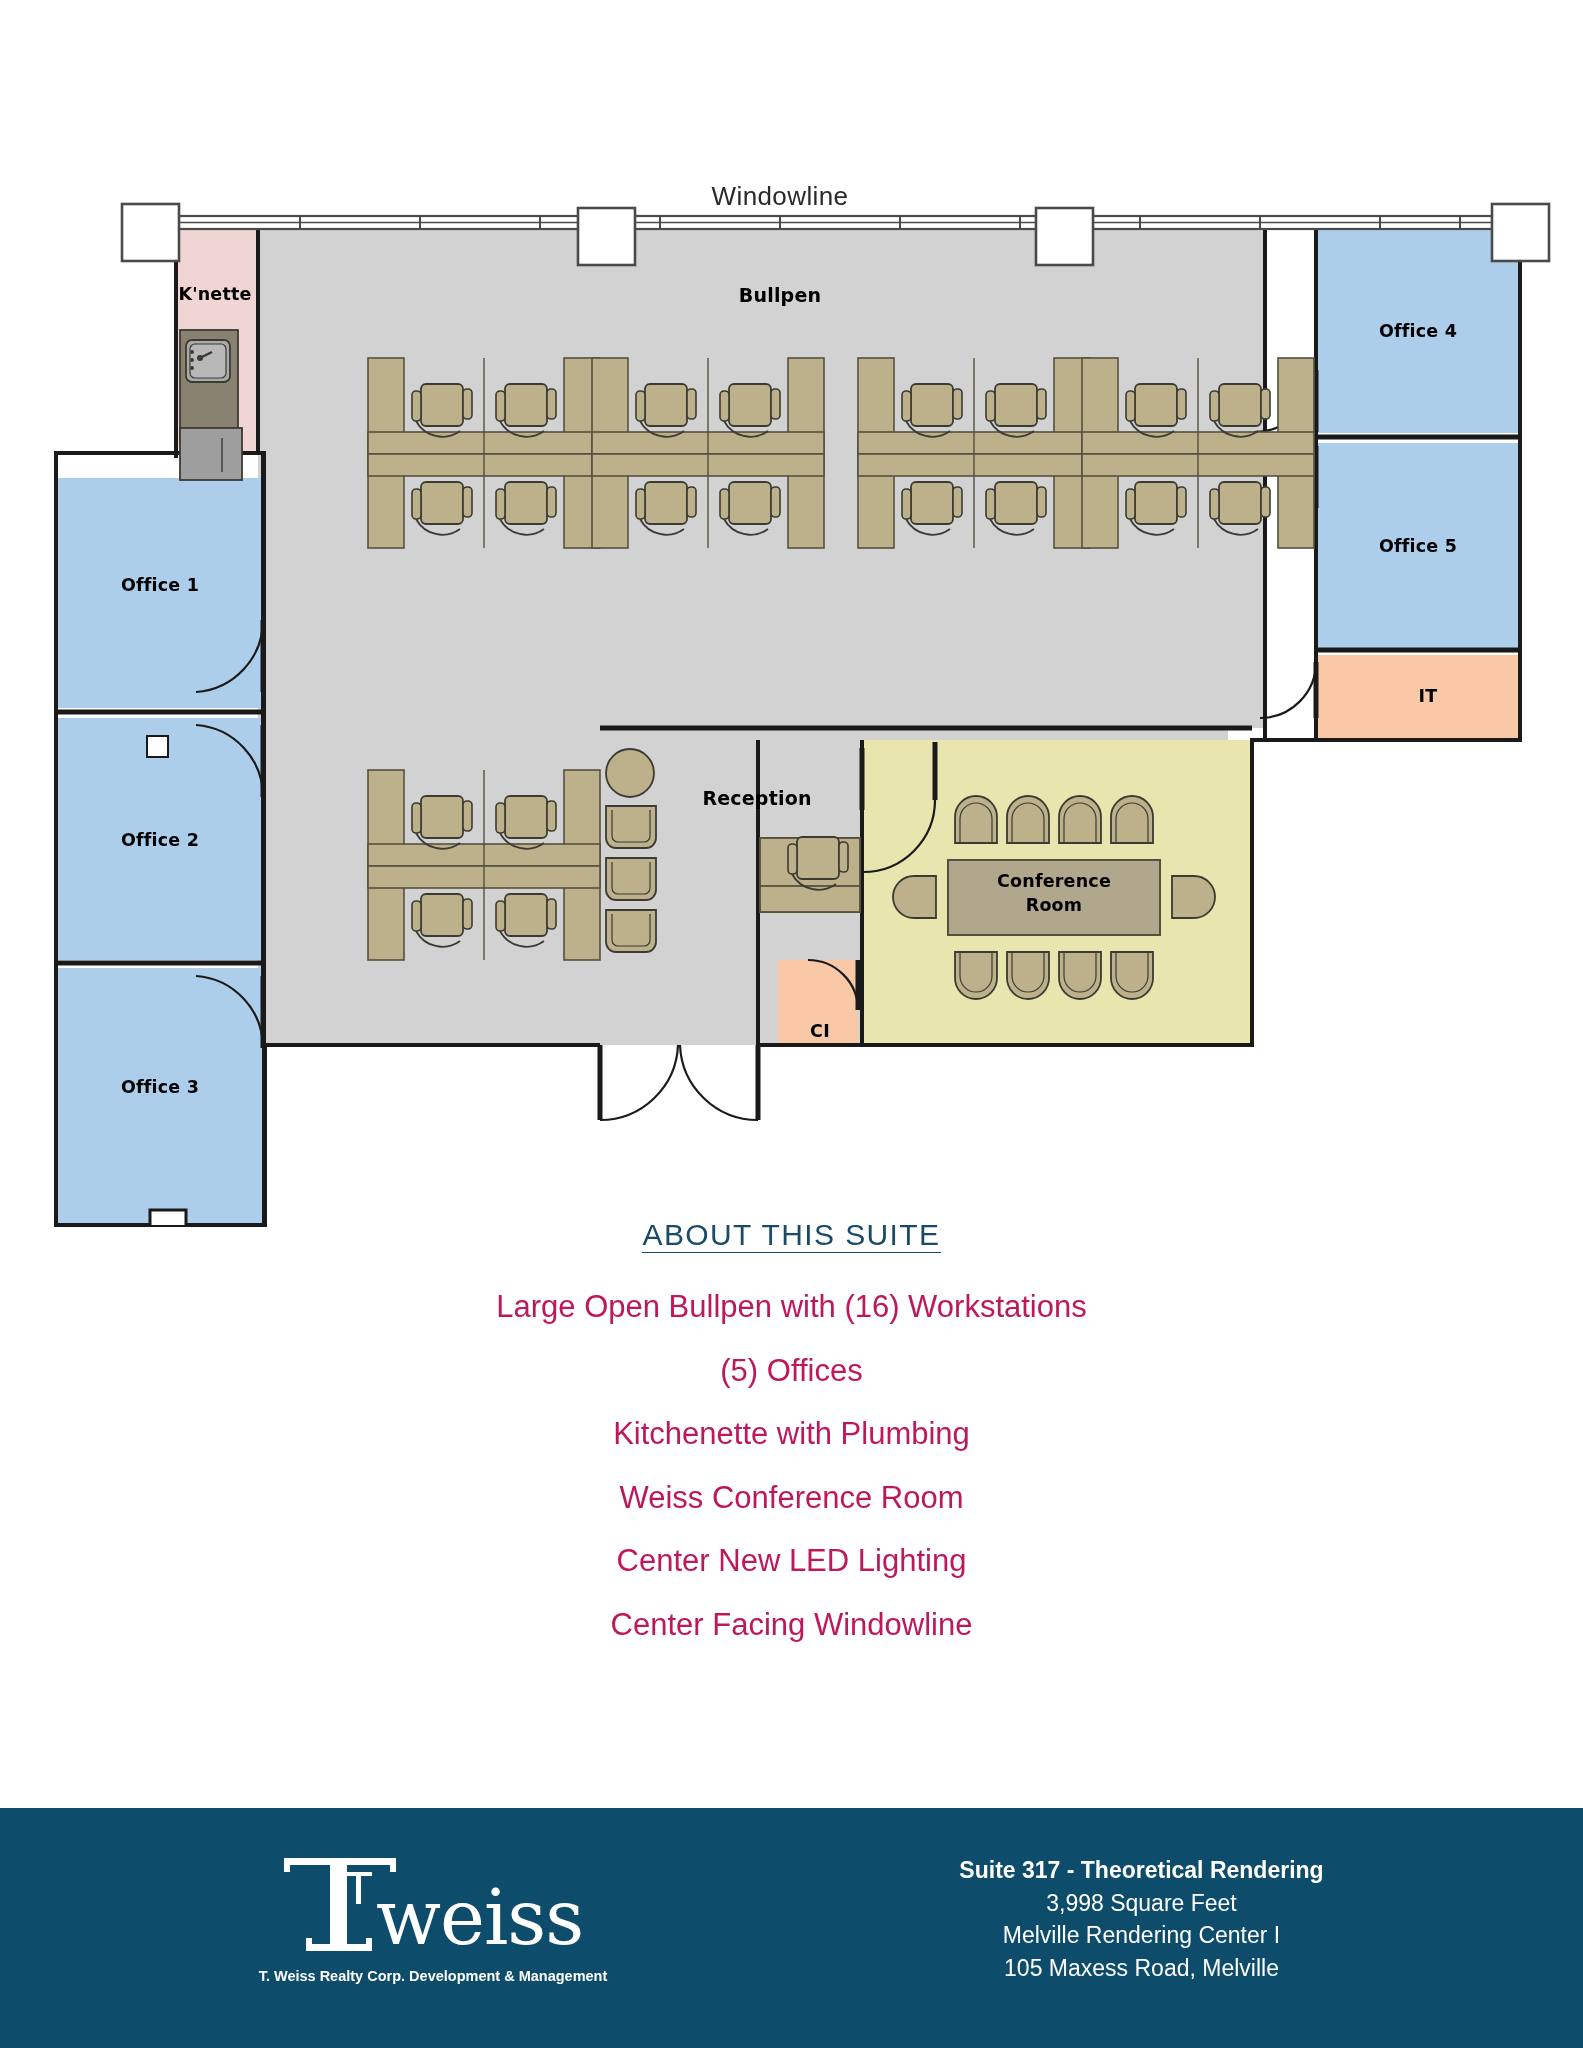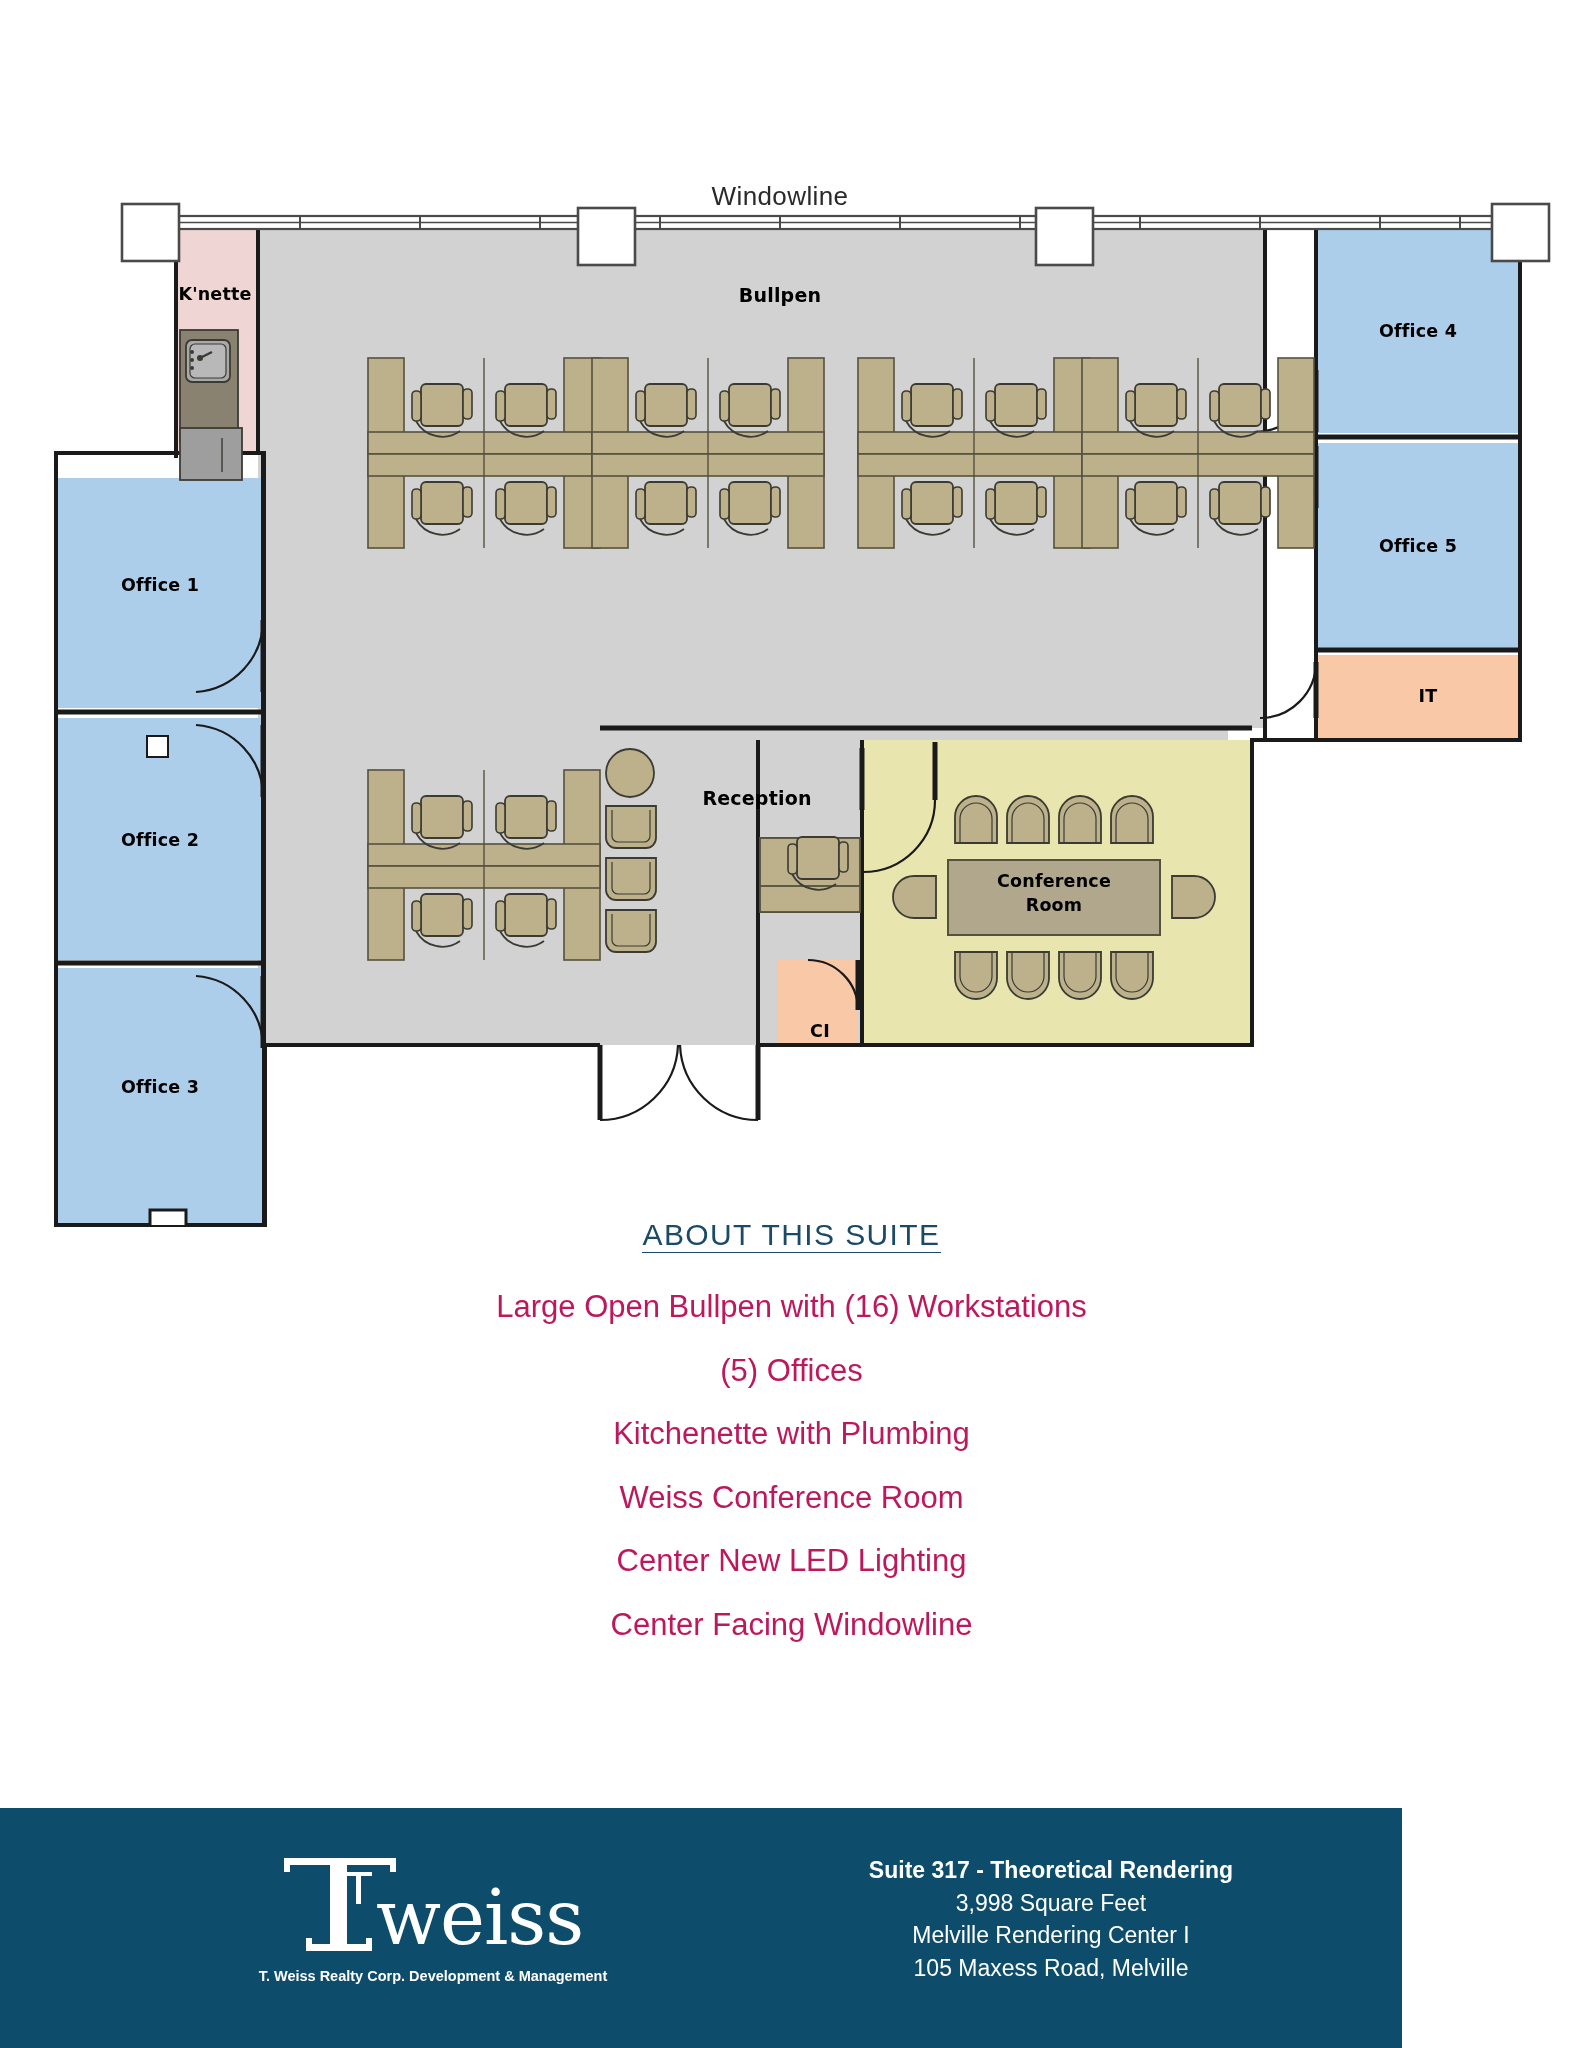--- a/index.html
+++ b/index.html
@@ -68,21 +68,21 @@
     margin: 10px 0 32px 0;
     font-weight: 400;
   }
   .about-line:last-child { margin-bottom: 0; }
 
   
   #footer {
     position: absolute;
     left: 0;
     bottom: 0;
-    width: 1402px;
+    width: 1583px;
     height: 240px;
     background: #0d4d6b;
   }
   #logo-block {
     position: absolute;
     left: 218px;
     top: 42px;
     width: 430px;
     text-align: center;
   }

